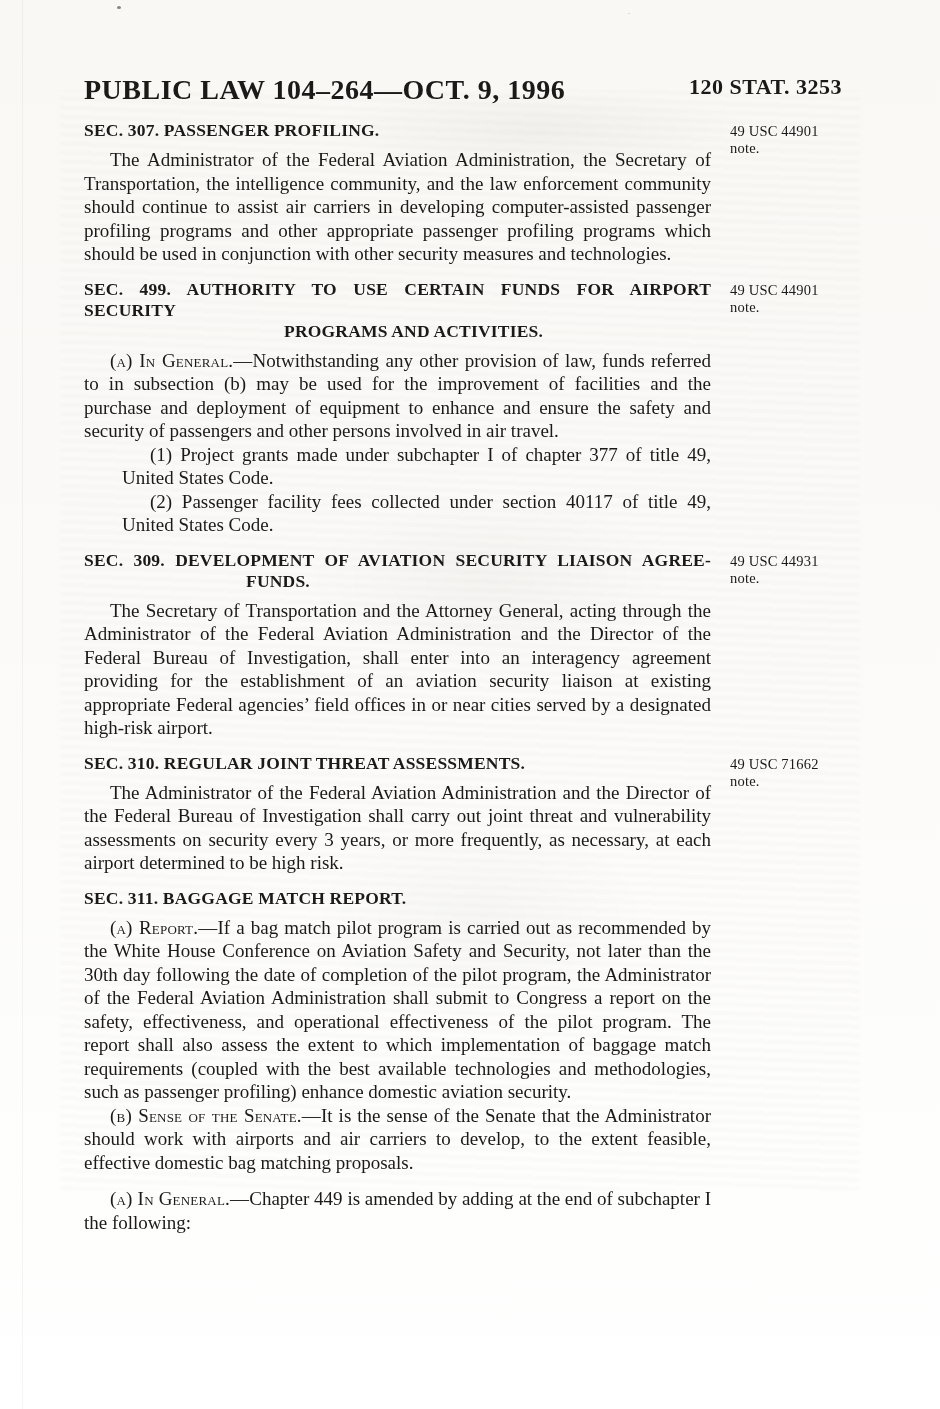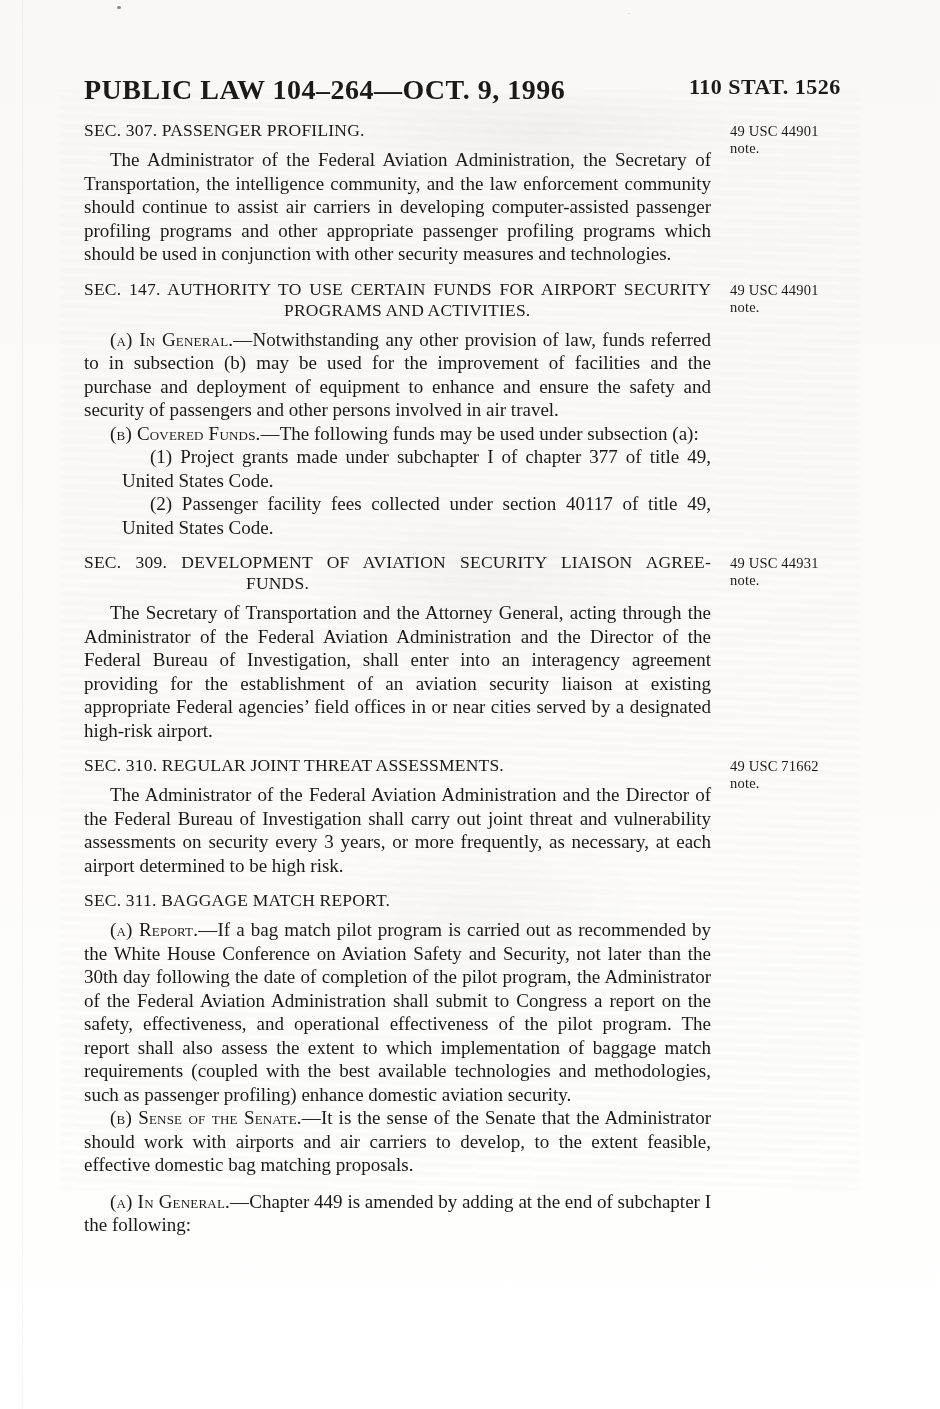--- a/index.html
+++ b/index.html
@@ -43,21 +43,21 @@
     letter-spacing: 0.5px; white-space: nowrap;
   }
   .stat {
     position: absolute; top: 0; left: 605px; width: 180px;
     font-size: 22px; font-weight: bold; letter-spacing: 0.5px; white-space: nowrap;
   }
 
   section { position: relative; margin-top: 13px; }
   .sec-heading {
     margin: 0 0 7px 0;
-    font-size: 17.5px; line-height: 21px; font-weight: normal; letter-spacing: 0.2px;
+    font-size: 17.5px; line-height: 21px; font-weight: bold; letter-spacing: 0.2px;
   }
   .sec-heading span { display: block; }
   .sec-heading span:empty { display: none; }
   .just { text-align: justify; text-align-last: justify; }
   .ro-308 { padding-left: 200px; }
   .ro-309 { padding-left: 162px; }
 
   p.body {
     margin: 0; font-size: 19px; line-height: 23.5px;
     text-align: justify; text-indent: 26px;
@@ -76,45 +76,42 @@
 <body>
 
 <div class="page">
   <div class="edge-line"></div>
   <div class="speck"></div>
 
   <div class="content">
 
     <div class="hdr">
       <div class="law-title">PUBLIC LAW 104–264—OCT. 9, 1996</div>
-      <div class="stat">110 STAT. 1526</div>
+      <div class="stat">120 STAT. 3253</div>
     </div>
 
     <section>
       <div class="note">49 USC 44901 note.</div>
       <h2 class="sec-heading">
         <span>SEC. 307. PASSENGER PROFILING.</span>
 
       </h2>
       <p class="body">
         <span>The Administrator of the Federal Aviation Administration, the Secretary of Transportation, the intelligence community, and the law enforcement community should continue to assist air carriers in developing computer-assisted passenger profiling programs and other appropriate passenger profiling programs which should be used in conjunction with other security measures and technologies.</span>
       </p>
     </section>
 
     <section>
       <div class="note">49 USC 44901 note.</div>
       <h2 class="sec-heading">
-        <span class="just">SEC. 147. AUTHORITY TO USE CERTAIN FUNDS FOR AIRPORT SECURITY</span>
+        <span class="just">SEC. 499. AUTHORITY TO USE CERTAIN FUNDS FOR AIRPORT SECURITY</span>
         <span class="ro-308">PROGRAMS AND ACTIVITIES.</span>
       </h2>
       <p class="body">
         <span class="lead">(a) In General.—</span><span>Notwithstanding any other provision of law, funds referred to in subsection (b) may be used for the improvement of facilities and the purchase and deployment of equipment to enhance and ensure the safety and security of passengers and other persons involved in air travel.</span>
-      </p>
-      <p class="body">
-        <span class="lead">(b) Covered Funds.—</span><span>The following funds may be used under subsection (a):</span>
       </p>
       <p class="body subitem">
         <span>(1) Project grants made under subchapter I of chapter 377 of title 49, United States Code.</span>
       </p>
       <p class="body subitem">
         <span>(2) Passenger facility fees collected under section 40117 of title 49, United States Code.</span>
       </p>
     </section>
 
     <section>

